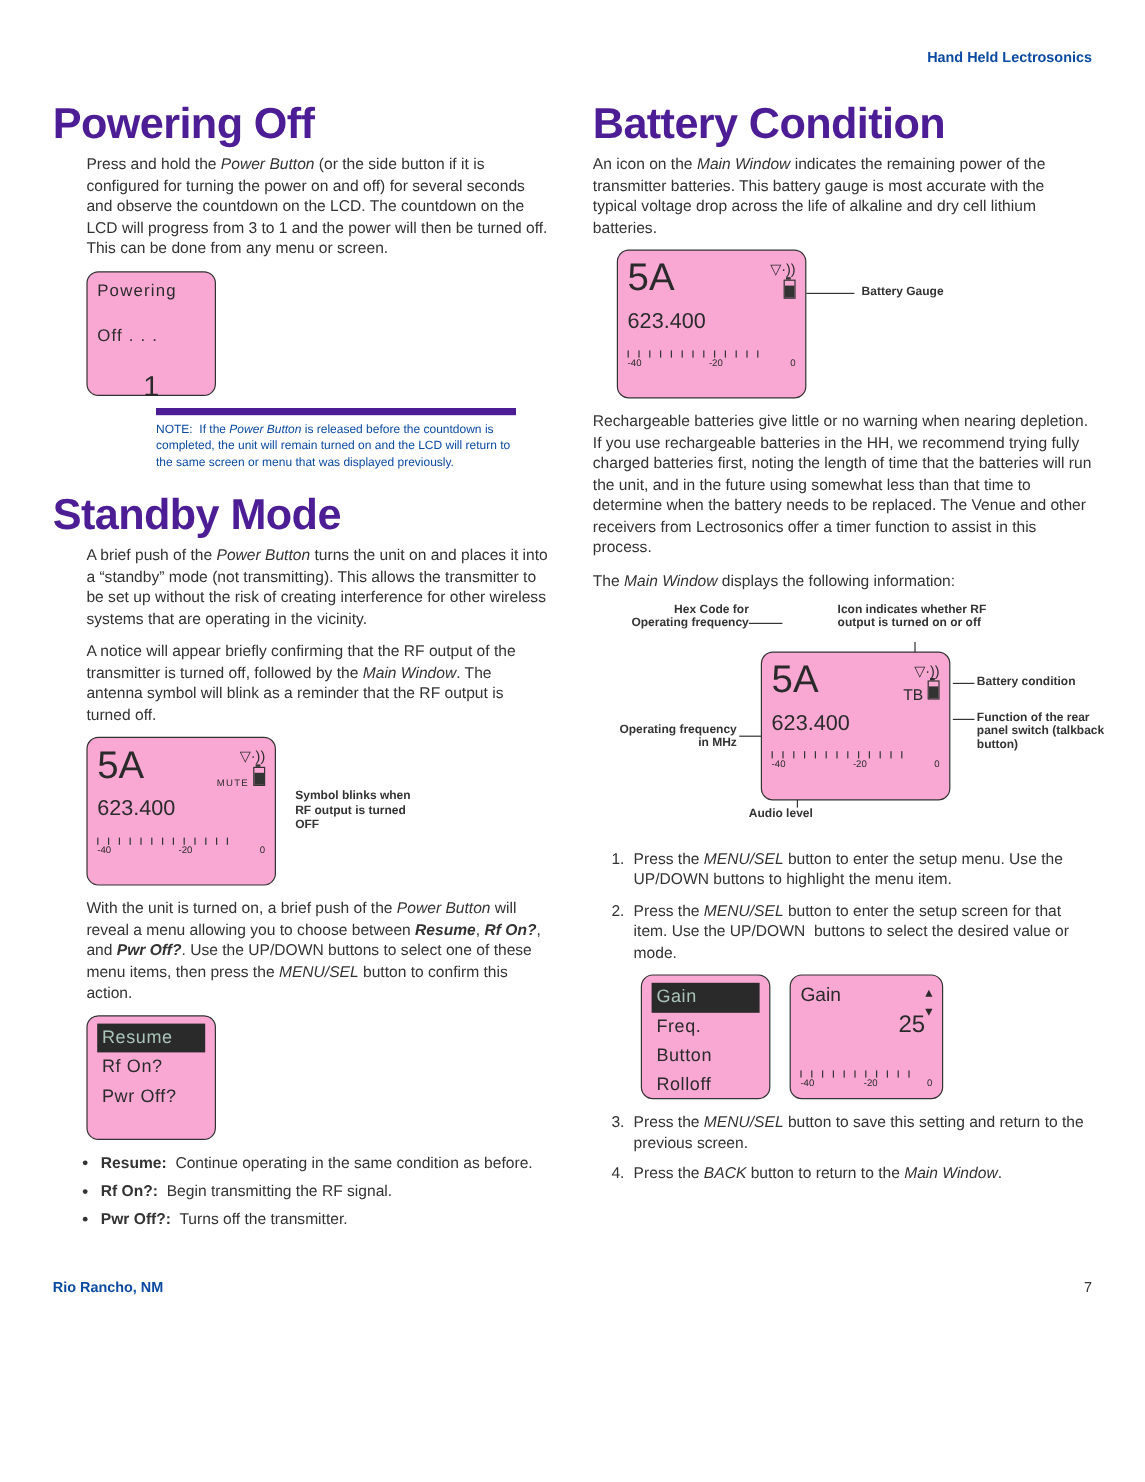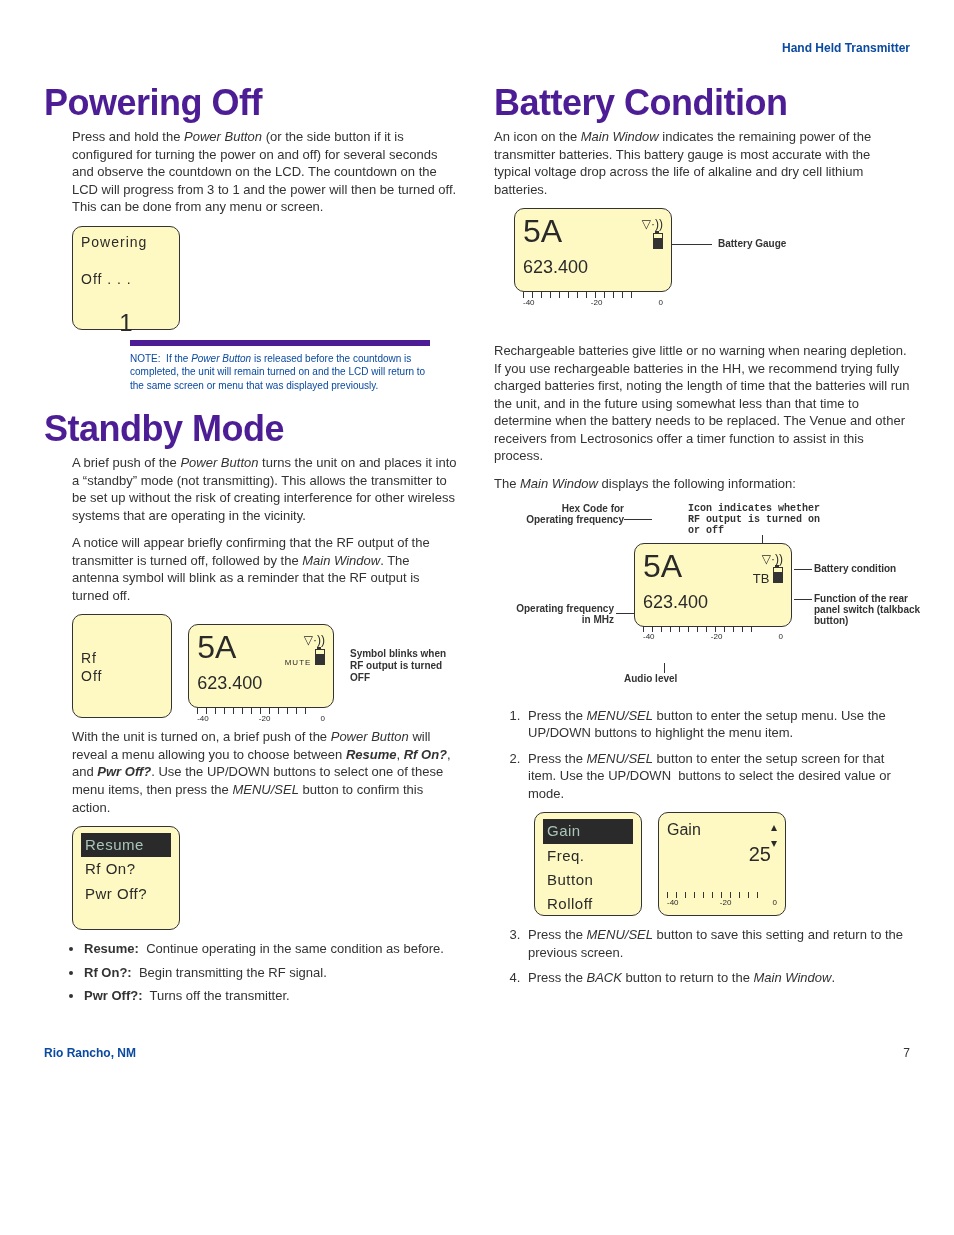--- a/index.html
+++ b/index.html
@@ -44,28 +44,28 @@
     padding-top: 6px;
     margin: 10px 0 18px 86px;
     width: 300px;
   }
   em { font-style: italic; }
   b { font-weight: bold; }
 
   .lcd {
     border: 1.5px solid #333;
     border-radius: 10px;
-    background: #fef9c3;
+    background: #f9a8d4;
     padding: 6px 8px 4px 8px;
     font-family: Helvetica, Arial, sans-serif;
     color: #2a2a2a;
     box-sizing: border-box;
   }
   .lcd-small { width: 108px; height: 104px; }
-  .lcd-wide  { width: 158px; height: 84px; }
+  .lcd-wide  { width: 158px; height: 124px; }
 
   .lcd .title { font-size: 14px; letter-spacing: 1px; }
   .lcd .sub   { font-size: 14px; letter-spacing: 1px; margin-top:18px; }
   .lcd .big   { font-size: 24px; text-align:center; margin-top:18px; }
 
   .lcd-top { display:flex; justify-content:space-between; align-items:flex-start; }
   .lcd-hex { font-size: 32px; line-height:1; font-family: Helvetica, Arial, sans-serif;}
   .lcd-freq { font-size: 18px; margin-top:2px; }
   .lcd-mute { font-size:8px; letter-spacing:1px;text-align:right; }
 
@@ -117,21 +117,21 @@
   .callout-wrap .lcd { margin:0; }
   .callout-text { position:absolute; font-size:10px; font-weight:bold; line-height:1.1; }
   .leader { position:absolute; border-top:1px solid #333; height:0; }
 
   .gain-arrow { font-size:12px; float:right; }
   .gain-val { font-size:20px; text-align:right; padding-right:4px;}
 </style>
 </head>
 <body>
 
-<div class="running-head">Hand Held Transmitter</div>
+<div class="running-head">Hand Held Lectrosonics</div>
 
 <div class="columns">
 
   <div class="col">
 
     <h1>Powering Off</h1>
     <p class="body-indent">
       Press and hold the <em>Power Button</em> (or the side button if it is configured for turning the power on and off) for several seconds and observe the countdown on the LCD. The countdown on the LCD will progress from 3 to 1 and the power will then be turned off. This can be done from any menu or screen.
     </p>
 
@@ -149,24 +149,20 @@
 
     <h1>Standby Mode</h1>
     <p class="body-indent">
       A brief push of the <em>Power Button</em> turns the unit on and places it into a “standby” mode (not transmitting). This allows the transmitter to be set up without the risk of creating interference for other wireless systems that are operating in the vicinity.
     </p>
     <p class="body-indent">
       A notice will appear briefly confirming that the RF output of the transmitter is turned off, followed by the <em>Main Window</em>. The antenna symbol will blink as a reminder that the RF output is turned off.
     </p>
 
     <div class="diagram-row">
-      <div class="lcd lcd-small" style="display:flex;flex-direction:column;justify-content:center;">
-        <div class="title">Rf</div>
-        <div class="title">Off</div>
-      </div>
       <div class="lcd lcd-wide">
         <div class="lcd-top">
           <span class="lcd-hex">5A</span>
           <span style="text-align:right;">
             <span class="icon-ant">▽·))</span><br>
             <span class="lcd-mute">MUTE</span>
             <span class="icon-batt"><span class="fill"></span></span>
           </span>
         </div>
         <div class="lcd-freq">623.400</div>
@@ -261,21 +257,21 @@
       <div class="callout-text" style="left:204px; top:30px;">Battery Gauge</div>
     </div>
 
     <p>Rechargeable batteries give little or no warning when nearing depletion. If you use rechargeable batteries in the HH, we recommend trying fully charged batteries first, noting the length of time that the batteries will run the unit, and in the future using somewhat less than that time to determine when the battery needs to be replaced. The Venue and other receivers from Lectrosonics offer a timer function to assist in this process.</p>
 
     <p>The <em>Main Window</em> displays the following information:</p>
 
     <div class="callout-wrap" style="height:190px;">
 
       <div class="callout-text" style="left:0; top:0; width:110px; text-align:right;">Hex Code for Operating frequency</div>
-      <div class="callout-text" style="left:174px; top:0; width:140px;font-family:Liberation Mono, monospace;">Icon indicates whether RF output is turned on or off</div>
+      <div class="callout-text" style="left:184px; top:0; width:140px;">Icon indicates whether RF output is turned on or off</div>
       <div class="callout-text" style="left:300px; top:60px;">Battery condition</div>
       <div class="callout-text" style="left:300px; top:90px; width:110px;">Function of the rear panel switch (talkback button)</div>
       <div class="callout-text" style="left:0; top:100px; width:100px; text-align:right;">Operating frequency in MHz</div>
       <div class="callout-text" style="left:110px; top:170px;">Audio level</div>
 
       <div class="leader" style="left:110px; top:16px; width:28px;"></div>
       <div class="leader" style="left:248px; top:32px; width:1px; height:14px; border-left:1px solid #333; border-top:none;"></div>
       <div class="leader" style="left:280px; top:66px; width:18px;"></div>
       <div class="leader" style="left:280px; top:96px; width:18px;"></div>
       <div class="leader" style="left:102px; top:110px; width:26px;"></div>

